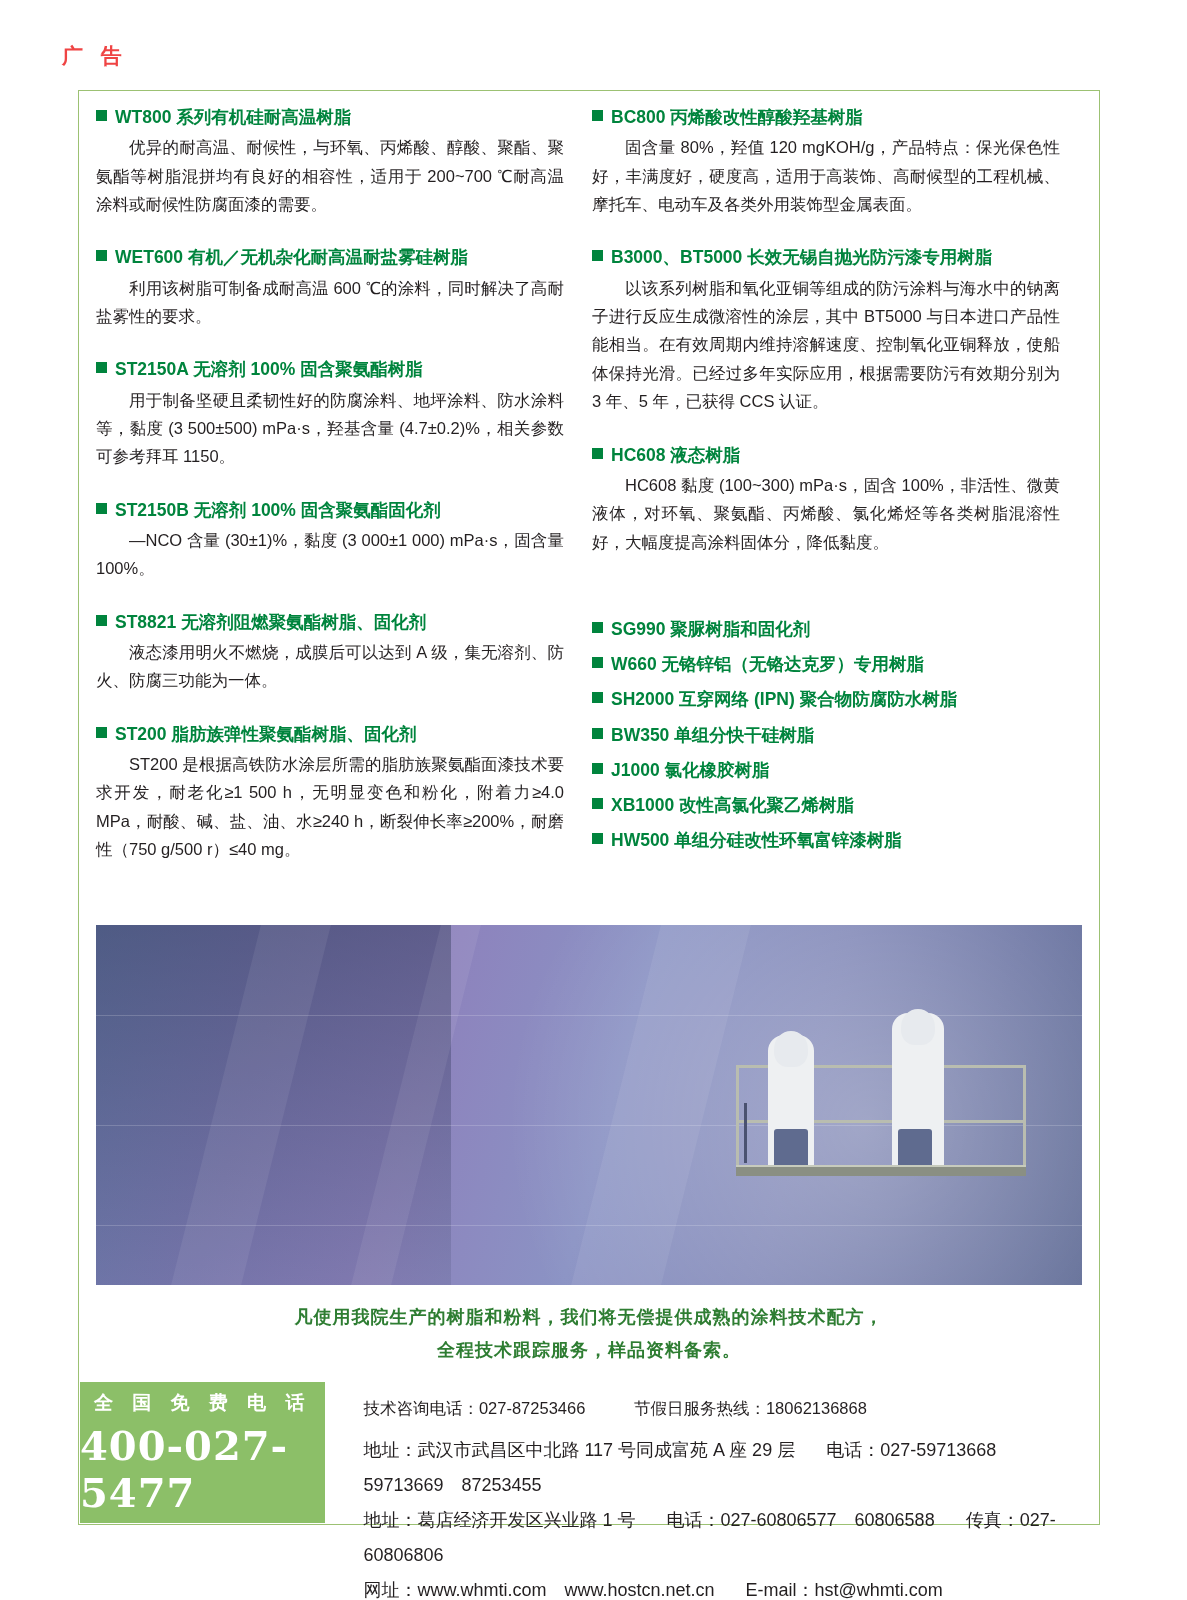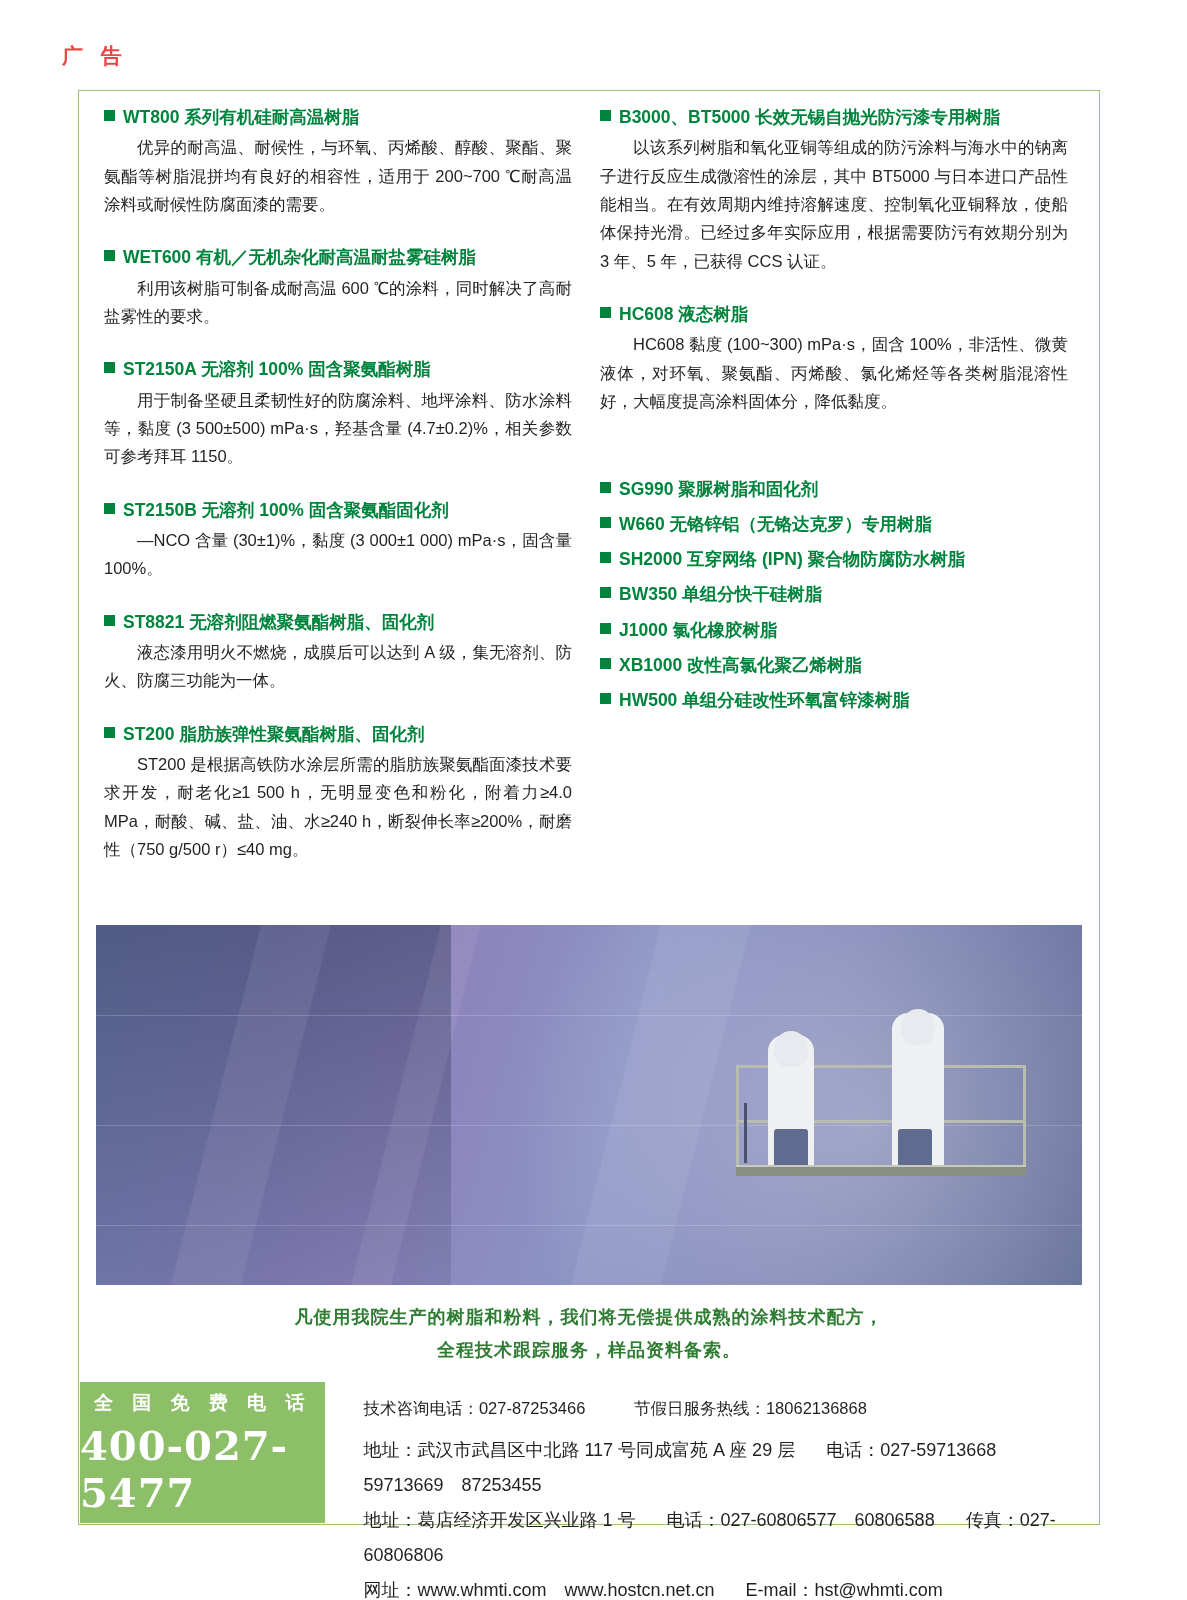--- a/index.html
+++ b/index.html
@@ -16,21 +16,21 @@
     font-size:21px; letter-spacing:6px;
     color:#ef4444; font-weight:700;
   }
   .frame {
     position:absolute; left:78px; top:90px;
     width:1022px; height:1435px;
     border:1.5px solid #9cc173;
     box-sizing:border-box;
   }
   .cols {
-    position:absolute; left:104px; top:104px;
+    position:absolute; left:96px; top:104px;
     width:990px; height:800px;
     display:flex;
     gap:28px;
   }
   .col { width:468px; }
   .block { margin-bottom:26px; }
   .bhead {
     font-size:17.5px; font-weight:700; color:#00843d;
     line-height:1.5;
     display:flex; gap:8px; align-items:flex-start;
@@ -176,20 +176,27 @@
         <span class="sq"></span>
         <span class="txt">ST200 脂肪族弹性聚氨酯树脂、固化剂</span>
       </div>
       <div class="body">ST200 是根据高铁防水涂层所需的脂肪族聚氨酯面漆技术要求开发，耐老化≥1 500 h，无明显变色和粉化，附着力≥4.0 MPa，耐酸、碱、盐、油、水≥240 h，断裂伸长率≥200%，耐磨性（750 g/500 r）≤40 mg。</div>
     </div>
 
   </div>
 
   <div class="col">
 
+    <div class="block">
+      <div class="bhead">
+        <span class="sq"></span>
+        <span class="txt">BC800 丙烯酸改性醇酸羟基树脂</span>
+      </div>
+      <div class="body">固含量 80%，羟值 120 mgKOH/g，产品特点：保光保色性好，丰满度好，硬度高，适用于高装饰、高耐候型的工程机械、摩托车、电动车及各类外用装饰型金属表面。</div>
+    </div>
 
     <div class="block">
       <div class="bhead">
         <span class="sq"></span>
         <span class="txt">B3000、BT5000 长效无锡自抛光防污漆专用树脂</span>
       </div>
       <div class="body">以该系列树脂和氧化亚铜等组成的防污涂料与海水中的钠离子进行反应生成微溶性的涂层，其中 BT5000 与日本进口产品性能相当。在有效周期内维持溶解速度、控制氧化亚铜释放，使船体保持光滑。已经过多年实际应用，根据需要防污有效期分别为 3 年、5 年，已获得 CCS 认证。</div>
     </div>
 
     <div class="block">

